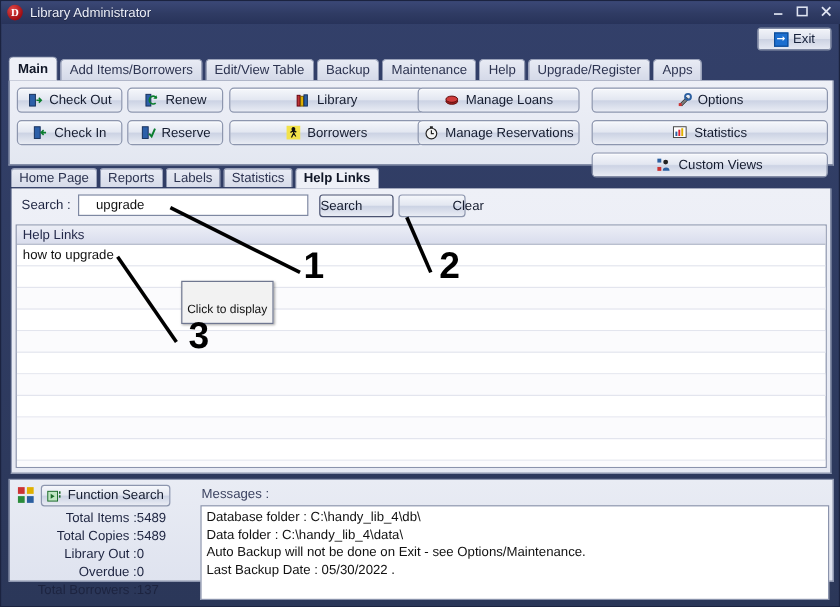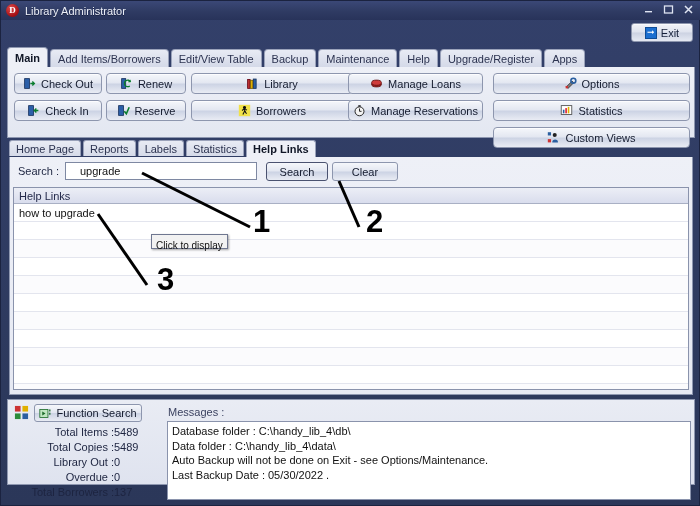--- a/index.html
+++ b/index.html
@@ -137,25 +137,25 @@
     background: #ffffff; border: 1px solid #7e88a2;
     font-size: 11px; color: #111;
     padding: 0 14px; line-height: 17px;
     font-family: "Liberation Sans", sans-serif;
   }
   .sbtn {
     position: absolute; top: 1px; height: 19px;
     background: linear-gradient(180deg,#f5f7fb 0%,#e3e7f1 47%,#ccd3e4 53%,#e9ecf4 100%);
     border: 1px solid #8d96ae; border-radius: 3px;
     font-size: 11px; color: #141b2e;
-    display: flex; align-items: center; justify-content: center;
+    display: flex; align-items: center; 
   }
   .btn-search { left: 256px; width: 62px; border-color:#5d6party; }
   .btn-search { border: 1px solid #4a5270; }
-  .btn-clear { left: 322px; width: 66px; }
+  .btn-clear { left: 322px; width: 56px; padding-left: 44px; }
 
   
   .grid {
     position: absolute; left: 3px; top: 30px;
     width: 676px; height: 203px;
     background: #fff; border: 1px solid #8a93ac;
     overflow: hidden;
   }
   .grid-head {
     height: 16px;
@@ -170,21 +170,21 @@
     font-size: 11px; color: #111;
     display: flex; align-items: center; padding-left: 5px;
   }
   .grid-row.alt { background: #fbfbfd; }
 
   .tooltip {
     position: absolute; left: 150px; top: 233px;
     background: #f2f2f2;
     border: 1px solid #6f7790;
     font-size: 10px; color: #101010;
-    padding: 4px 4px; height: 15px; line-height: 13px;
+    padding: 17px 4px; height: 15px; line-height: 13px;
     box-shadow: 1px 1px 2px rgba(0,0,0,.35);
     z-index: 30;
   }
 
   
   .bottom {
     position: absolute; left: 6px; top: 398px; width: 688px; height: 86px;
     background: linear-gradient(180deg,#e9ecf4 0%,#dfe3ef 100%);
     border: 1px solid #8e97b0;
   }

